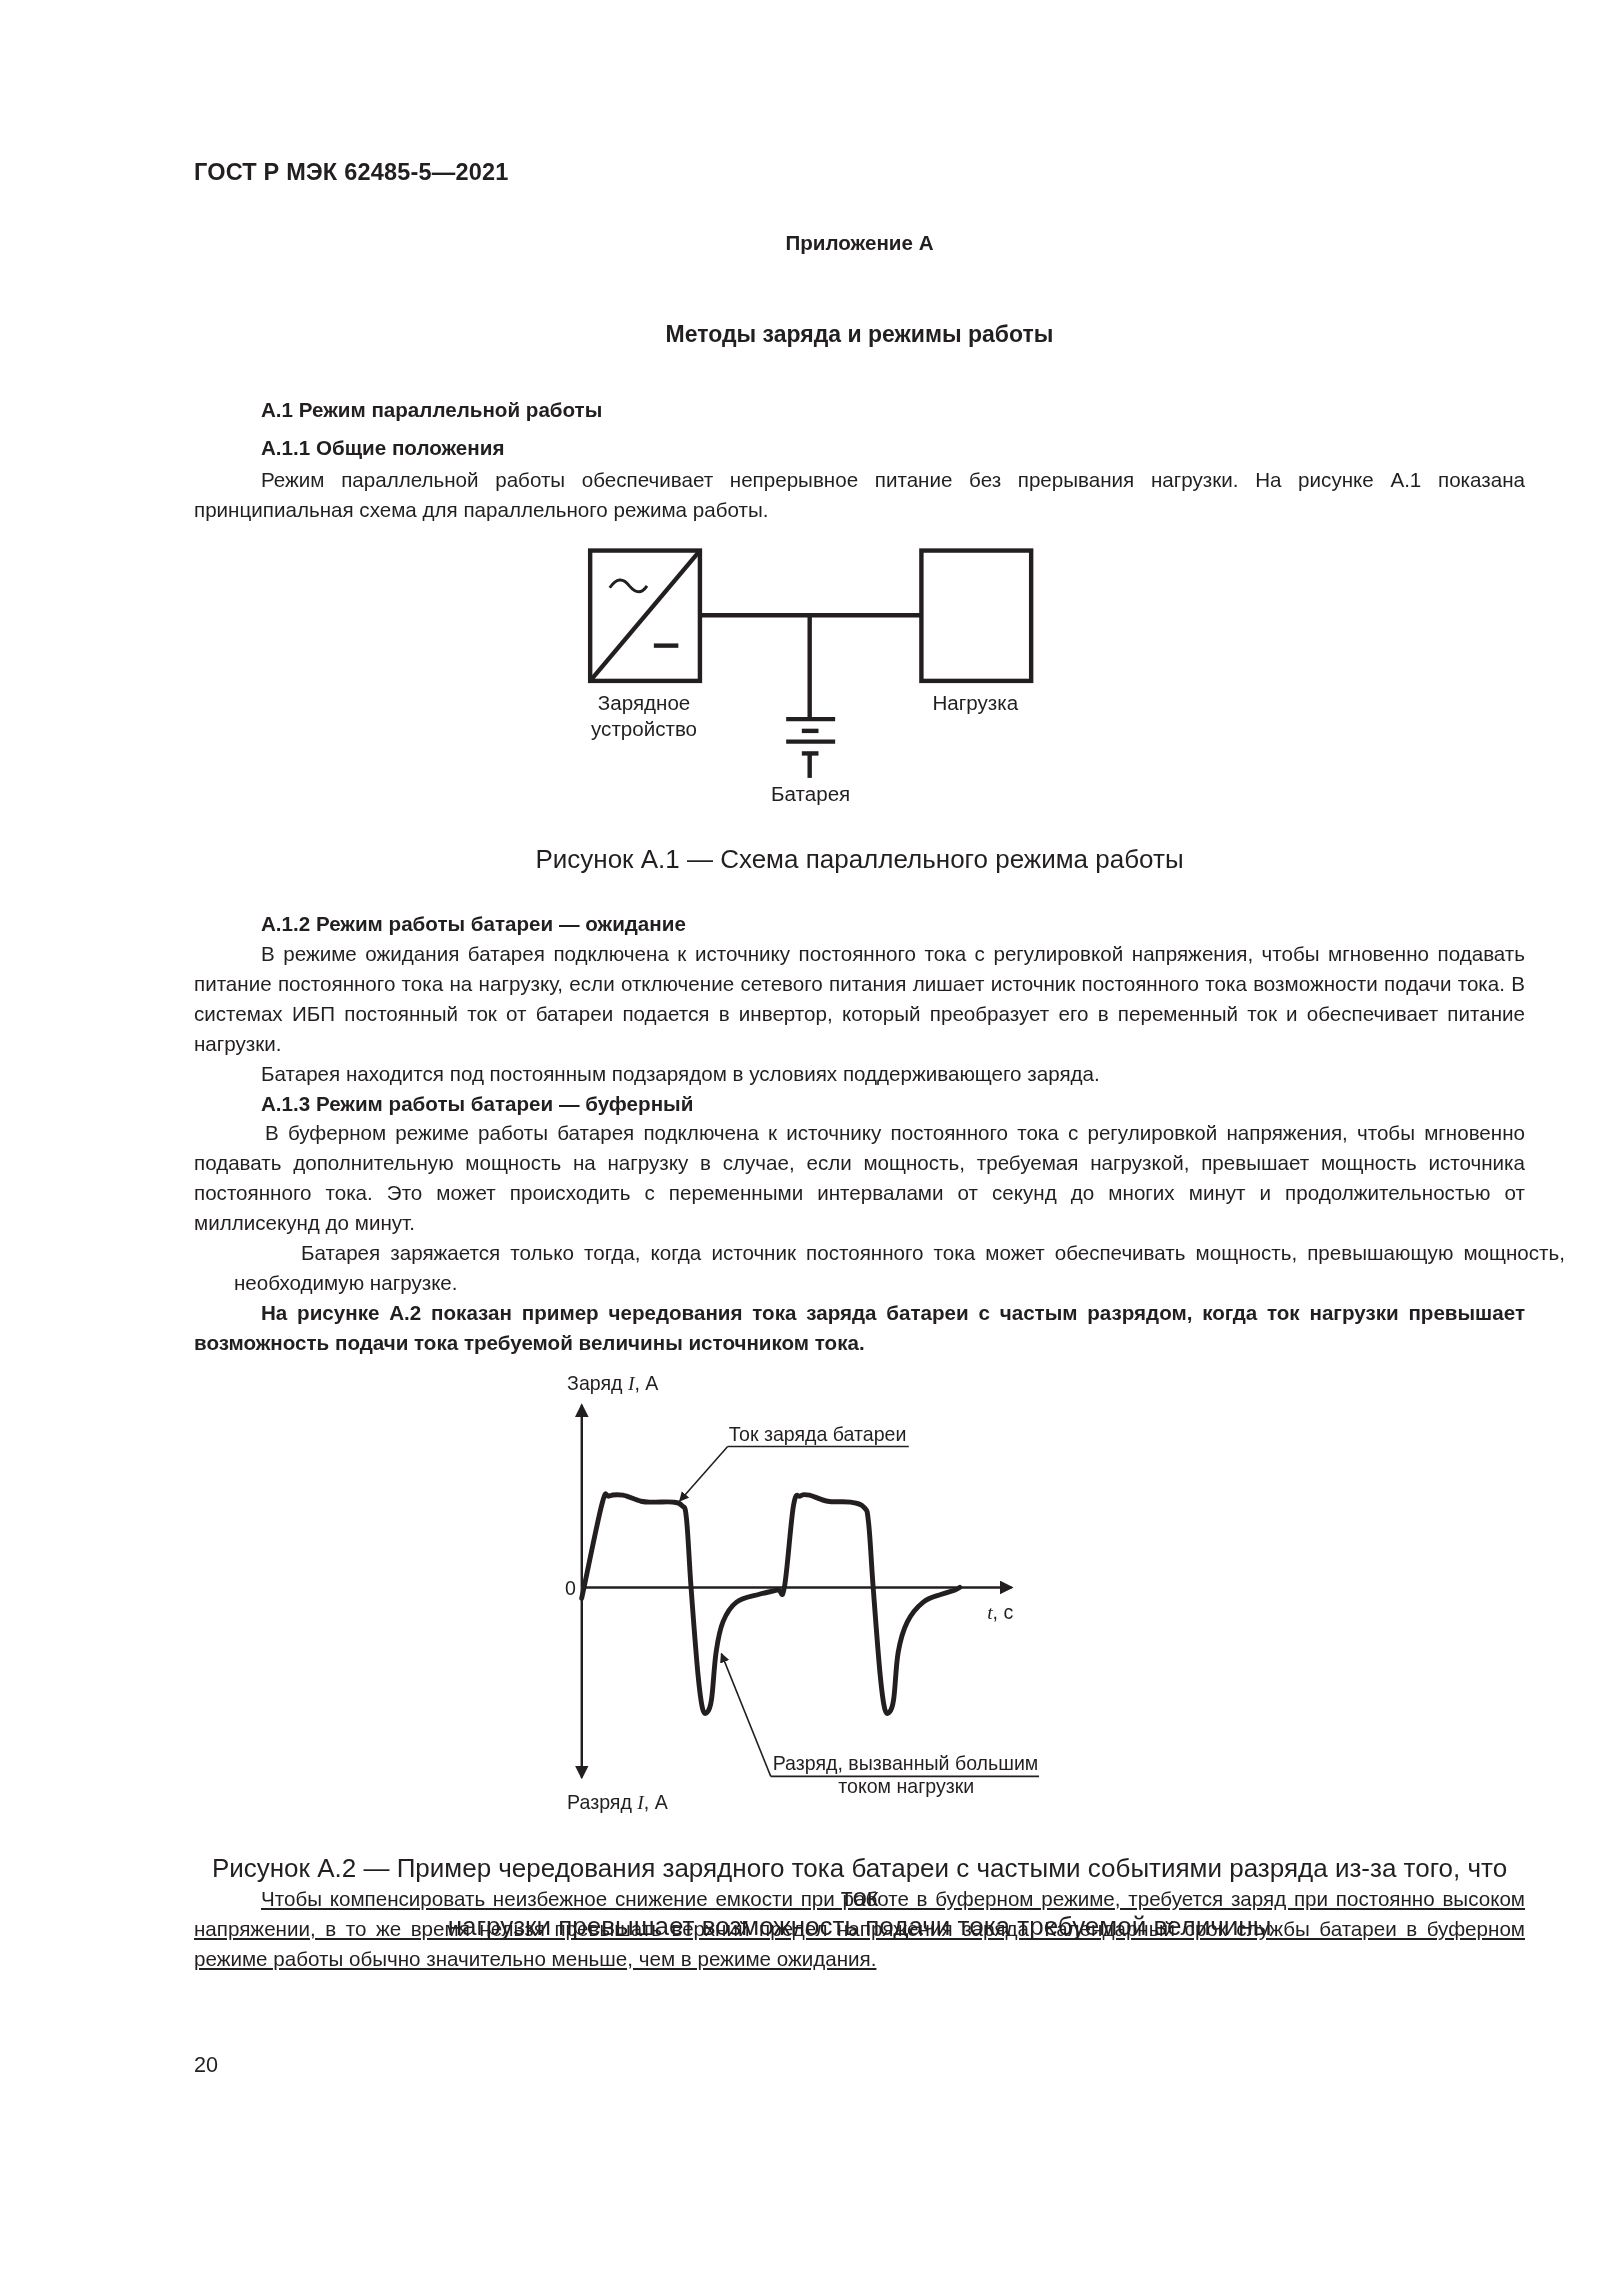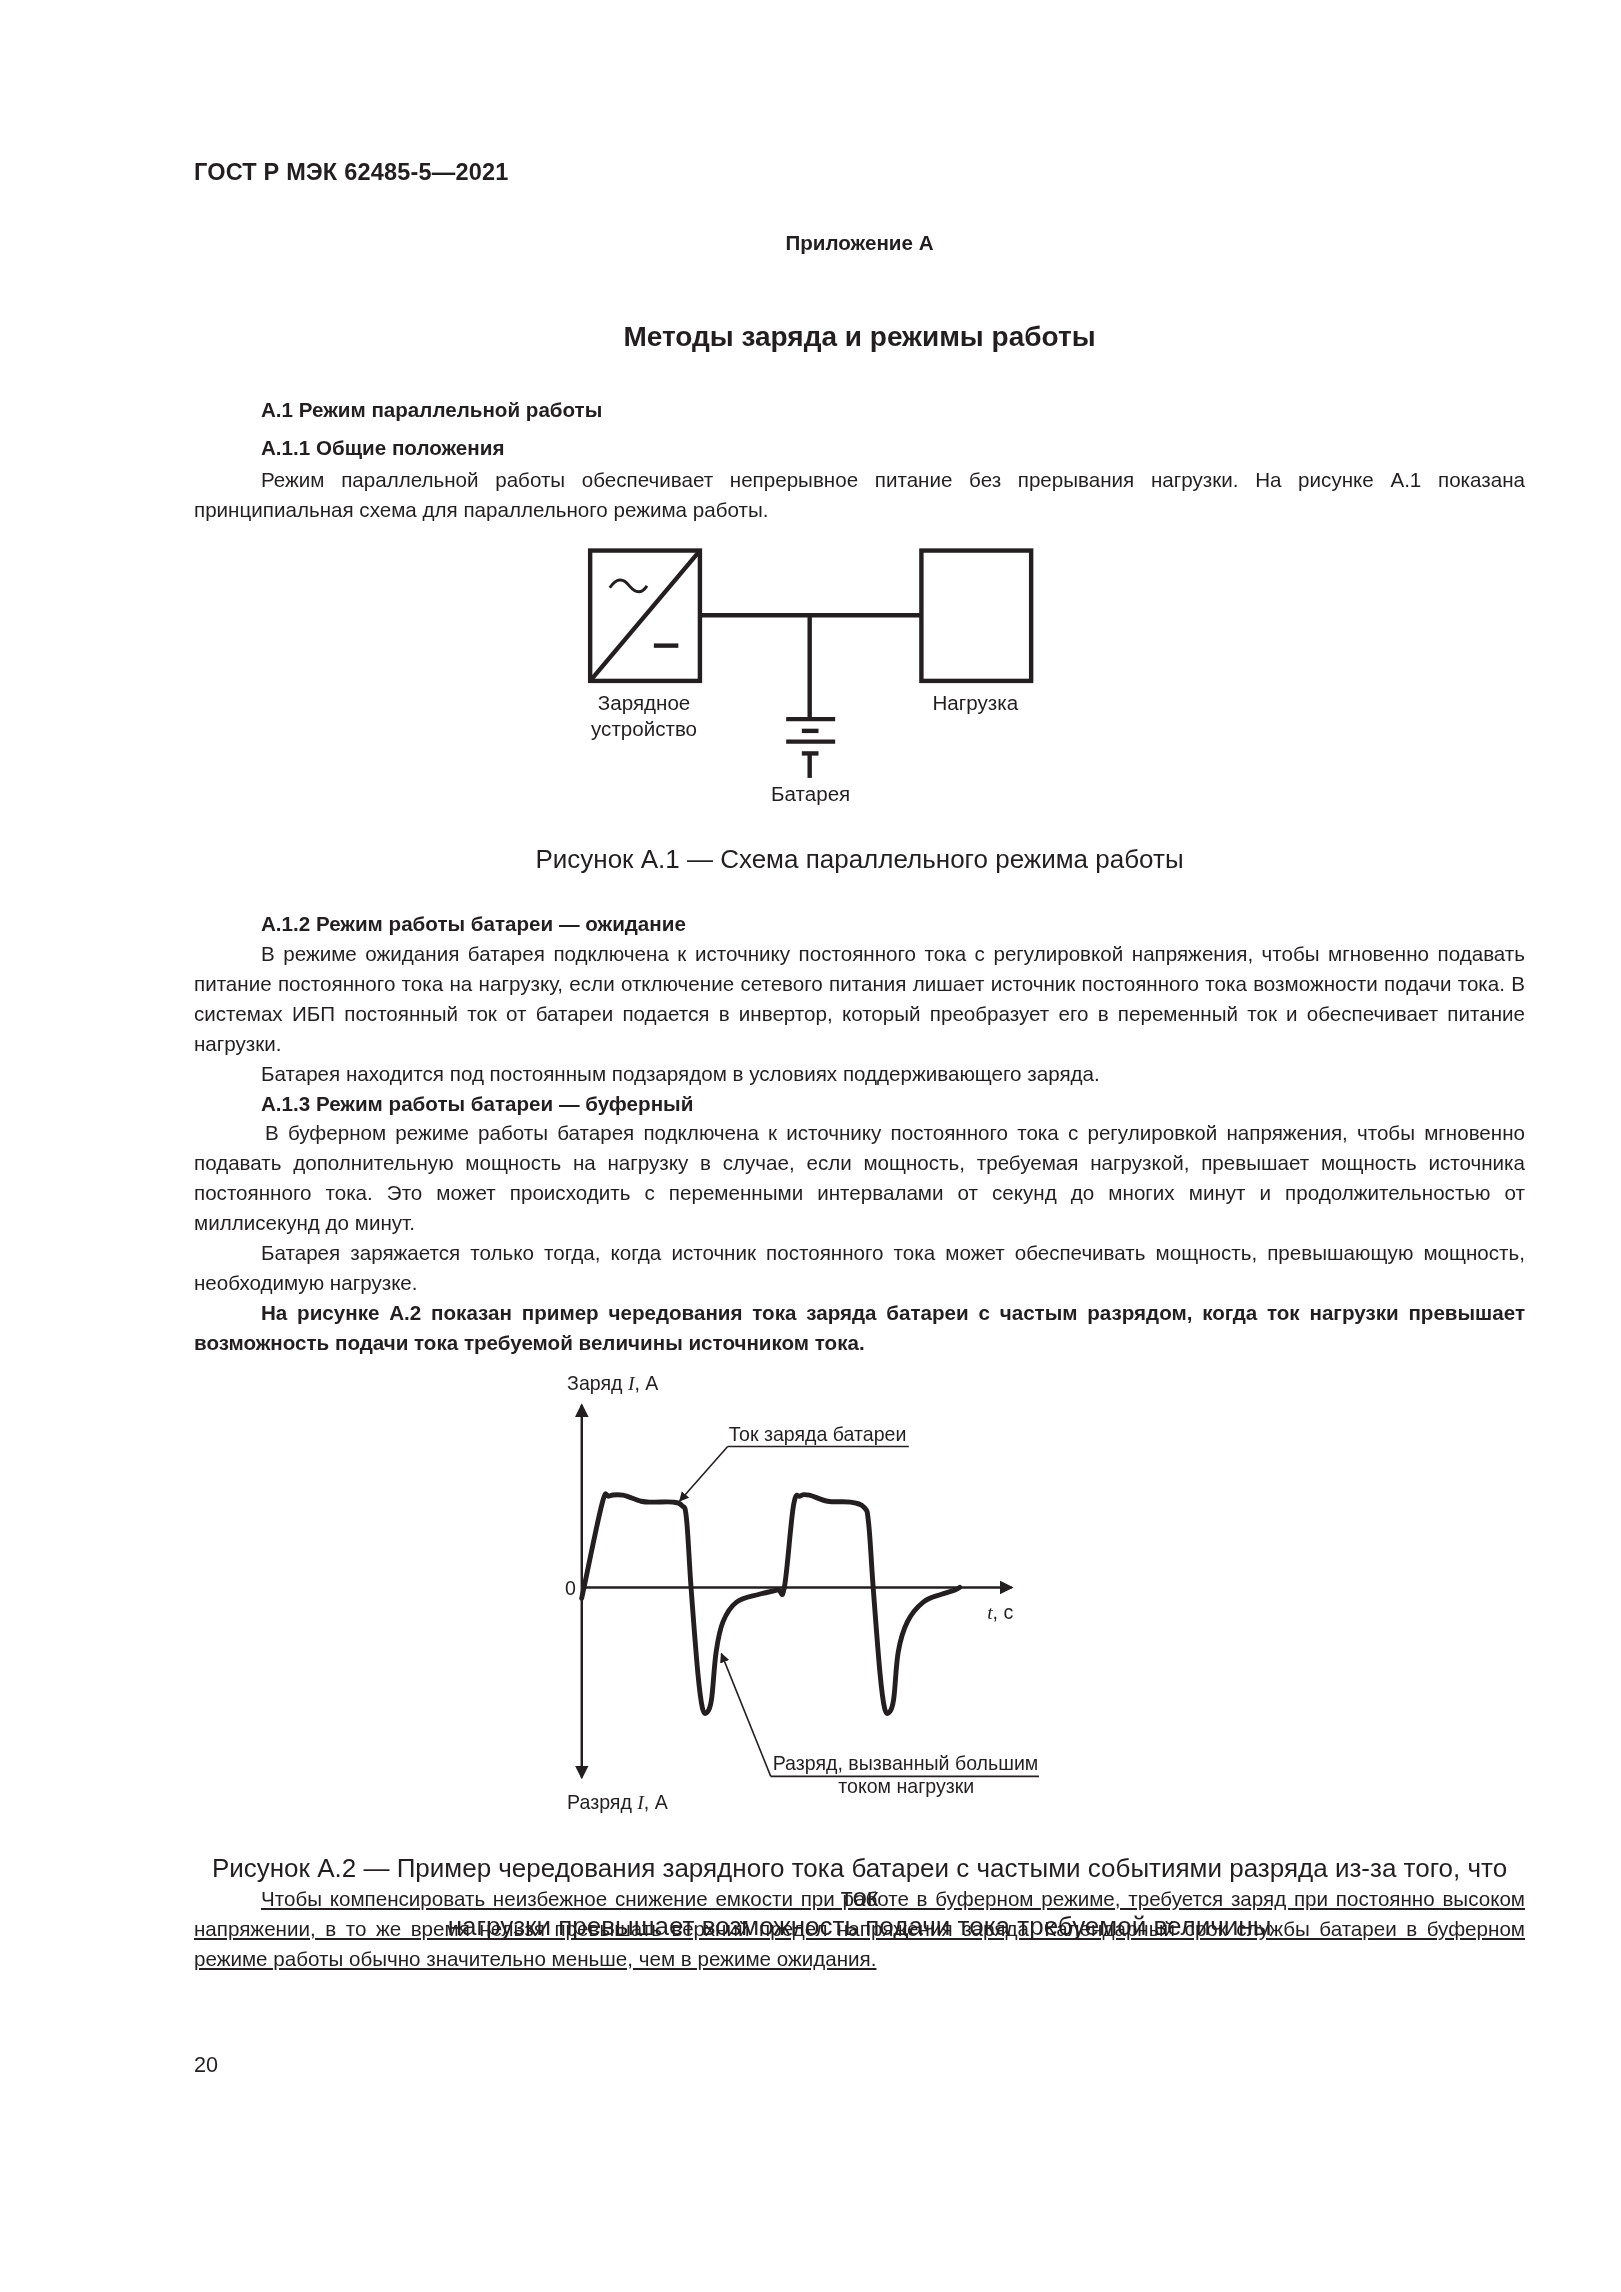--- a/index.html
+++ b/index.html
@@ -2,21 +2,21 @@
 <html><head>
 <meta charset="utf-8">
 <style>
   html, body { margin: 0; padding: 0; background: #ffffff; }
   body { width: 1621px; height: 2293px; position: relative; overflow: hidden;
          font-family: "Liberation Sans", sans-serif; color: #231f20; }
   .abs { position: absolute; }
   .doc-header { left: 194px; top: 151px; font-size: 23.5px; font-weight: bold; letter-spacing: 0.2px; margin-top: 8px; }
   .center { left: 194px; width: 1331px; text-align: center; }
   .annex-title { top: 227px; font-size: 20.6px; font-weight: bold; line-height: 31px; }
-  .section-title { top: 321px; font-size: 28px; font-weight: bold; }
+  .section-title { top: 321px; font-size: 23px; font-weight: bold; }
   .h2 { font-size: 20.6px; font-weight: bold; left: 261px; }
   .para { left: 194px; width: 1331px; font-size: 20.6px; line-height: 30px; text-align: justify; }
   .para .ind { display: inline-block; width: 67px; }
   .caption { font-size: 26px; line-height: 29px; }
   .page-num { left: 194px; top: 2052px; font-size: 21.6px; }
   svg text { font-family: "Liberation Sans", sans-serif; fill: #231f20; }
 </style>
 </head>
 <body>
 
@@ -53,21 +53,21 @@
 </svg>
 
 <div class="abs center caption" style="top:845px;">Рисунок А.1 — Схема параллельного режима работы</div>
 
 <div class="abs h2" style="top:912px;">А.1.2 Режим работы батареи — ожидание</div>
 <div class="abs para" style="top:939px;"><span class="ind"></span><span>В режиме ожидания батарея подключена к источнику постоянного тока с регулировкой напряжения, чтобы мгновенно подавать питание постоянного тока на нагрузку, если отключение сетевого питания лишает источник постоянного тока возможности подачи тока. В системах ИБП постоянный ток от батареи подается в инвертор, который преобразует его в переменный ток и обеспечивает питание нагрузки.</span></div>
 <div class="abs para" style="top:1059px;"><span class="ind"></span><span>Батарея находится под постоянным подзарядом в условиях поддерживающего заряда.</span></div>
 
 <div class="abs h2" style="top:1092px;">А.1.3 Режим работы батареи — буферный</div>
 <div class="abs para" style="top:1118px;"><span class="ind" style="width:71px"></span><span>В буферном режиме работы батарея подключена к источнику постоянного тока с регулировкой напряжения, чтобы мгновенно подавать дополнительную мощность на нагрузку в случае, если мощность, требуемая нагрузкой, превышает мощность источника постоянного тока. Это может происходить с переменными интервалами от секунд до многих минут и продолжительностью от миллисекунд до минут.</span></div>
-<div class="abs para" style="top:1238px;"><span class="ind"></span><span>Батарея заряжается только тогда, когда источник постоянного тока может обеспечивать мощность, превышающую мощность, необходимую нагрузке.</span></div>
+<div class="abs para" style="top:1238px;margin-left:40px;"><span class="ind"></span><span>Батарея заряжается только тогда, когда источник постоянного тока может обеспечивать мощность, превышающую мощность, необходимую нагрузке.</span></div>
 <div class="abs para" style="top:1298px;font-weight:bold;"><span class="ind"></span><span>На рисунке А.2 показан пример чередования тока заряда батареи с частым разрядом, когда ток нагрузки превышает возможность подачи тока требуемой величины источником тока.</span></div>
 
 <svg id="chart" class="abs" style="left:549px; top:1372px;" width="608" height="470" viewBox="0 0 620 480">
   <defs>
     <marker id="arrowHead" markerWidth="10" markerHeight="10" refX="9" refY="5" orient="auto" markerUnits="userSpaceOnUse">
       <path d="M0,0 L10,5 L0,10 z" fill="#231f20"></path>
     </marker>
     <marker id="bigArrow" markerWidth="14" markerHeight="24" refX="12" refY="7" orient="auto" markerUnits="userSpaceOnUse">
       <path d="M0,0 L14,7 L0,14 z" fill="#231f20"></path>
     </marker>

